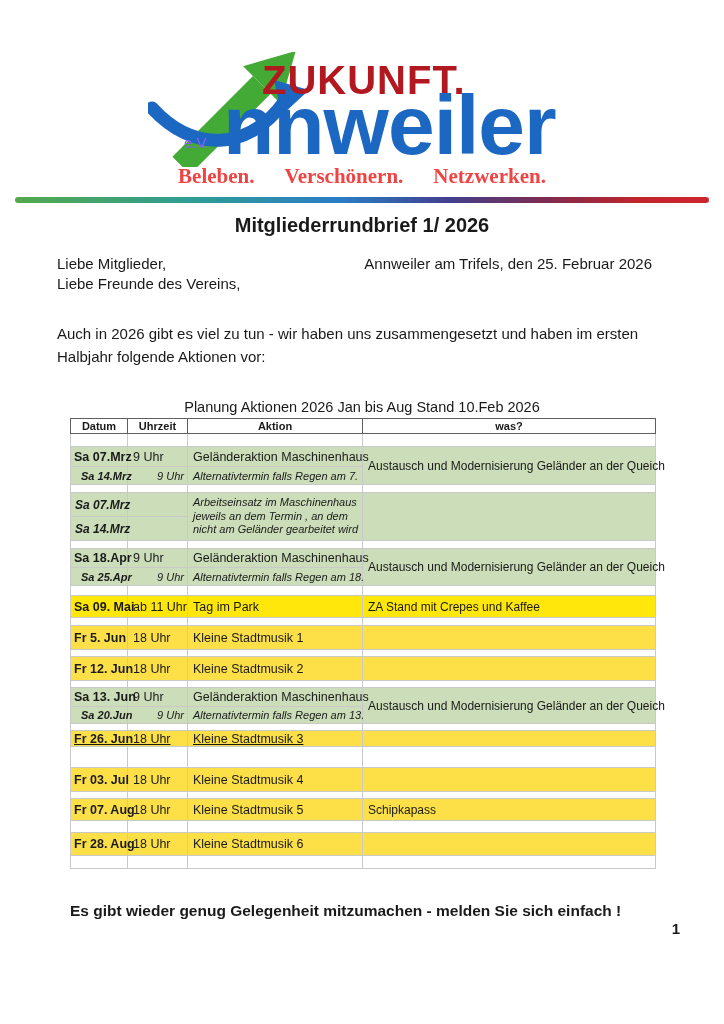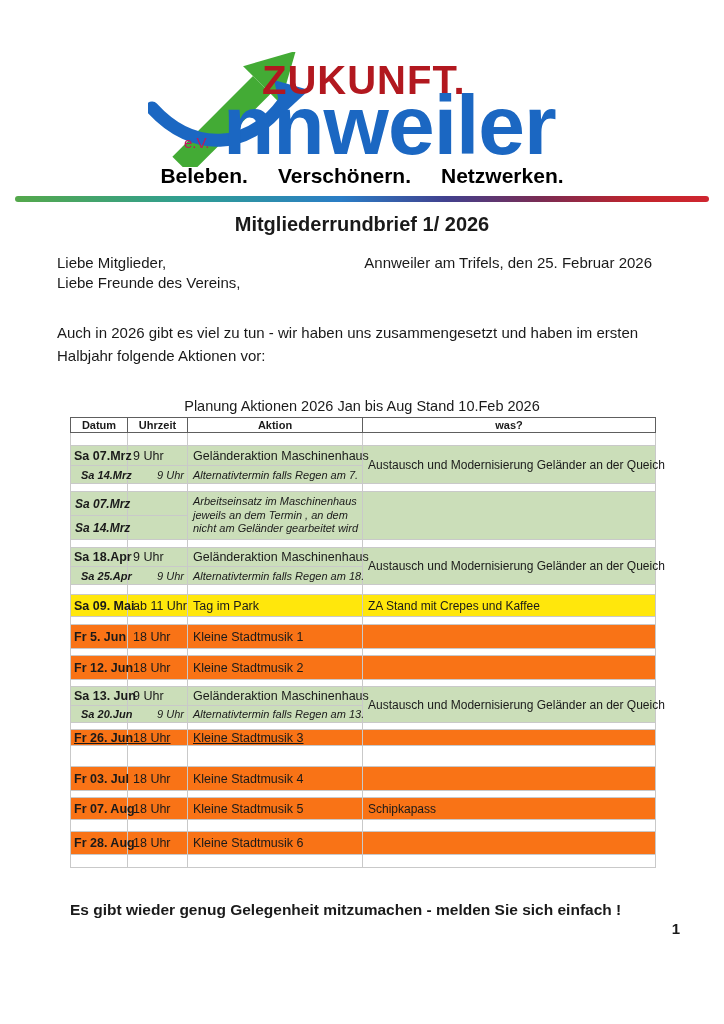--- a/index.html
+++ b/index.html
@@ -7,43 +7,43 @@
   body { font-family:"Liberation Sans", sans-serif; color:#1a1a1a; }
   .page { position:relative; width:724px; height:1024px; background:#fff; overflow:hidden; margin:0 auto; }
 
   
   .logo-area { position:relative; height:112px; margin-top:50px; }
   .logo-svg { position:absolute; left:148px; top:2px; }
   .brand-zukunft { position:absolute; left:262px; top:10px; font-size:40px; font-weight:bold;
                    letter-spacing:1px; line-height:1; color:#b2181f; }
   .brand-annweiler { position:absolute; left:223px; top:33px; font-size:84px; font-weight:bold;
                      line-height:1; letter-spacing:-1px; color:#1b67c2; }
-  .brand-ev { position:absolute; left:184px; top:84px; font-size:15px; color:#be185d; }
+  .brand-ev { position:absolute; left:184px; top:84px; font-size:15px; color:#8b5cf6; }
   .tagline { display:flex; justify-content:center; gap:30px; font-size:21px; font-weight:bold;
-             color:#000000; margin-top:2px; }
+             color:#ef4444; margin-top:2px;font-family:Liberation Serif, serif; }
   .gradient-bar { height:6px; margin:8px 15px 0 15px; border-radius:3px;
      background:linear-gradient(90deg,#54a84b 0%,#2f9e93 25%,#2a7dc6 47%,#41418f 62%,#7b2b52 76%,#c2242b 90%,#cf2630 100%); }
 
   
   .doc-title { text-align:center; font-size:20px; font-weight:bold; margin-top:11px; }
   .letter { margin:17px 72px 0 57px; font-size:15px; line-height:1.35; }
   .letter-row1 { display:flex; justify-content:space-between; }
   .intro { margin:27px 72px 0 57px; font-size:15px; line-height:1.55; }
 
   
   .table-title { text-align:center; font-size:14.5px; margin-top:31px; }
   table.schedule { border-collapse:collapse; table-layout:fixed; width:585px;
                    margin-left:70px; margin-top:3px; border:1px solid #9a9a9a; }
   td { border:1px solid #c9c9c9; padding:0 3px; vertical-align:middle; overflow:visible;
        font-size:12.5px; }
   td:empty { padding:0; }
   .hd { font-weight:bold; font-size:11px; text-align:center; border-color:#5e5e5e; }
   .g  { background:#cbdeb9; }
   .yb { background:#ffe70c; }
-  .yp { background:#f97316; }
+  .yp { background:#fde047; }
   .d1 { font-weight:bold; white-space:nowrap; }
   .t1 { padding-left:5px; white-space:nowrap; }
   .a1 { padding-left:5px; white-space:nowrap; }
   .w  { font-size:12px; padding-left:5px; white-space:nowrap; }
   .d2 { font-weight:bold; font-style:italic; font-size:11px; padding-left:10px; white-space:nowrap; }
   .dg2{ font-weight:bold; font-style:italic; font-size:12px; padding-left:4px; white-space:nowrap; }
   .t2 { font-style:italic; font-size:11px; text-align:right; padding-right:3px; white-space:nowrap; }
   .a2 { font-style:italic; font-size:11px; padding-left:5px; white-space:nowrap;margin-top:24px; }
   .am { font-style:italic; font-size:11px; line-height:1.25; padding-left:5px; }
 

